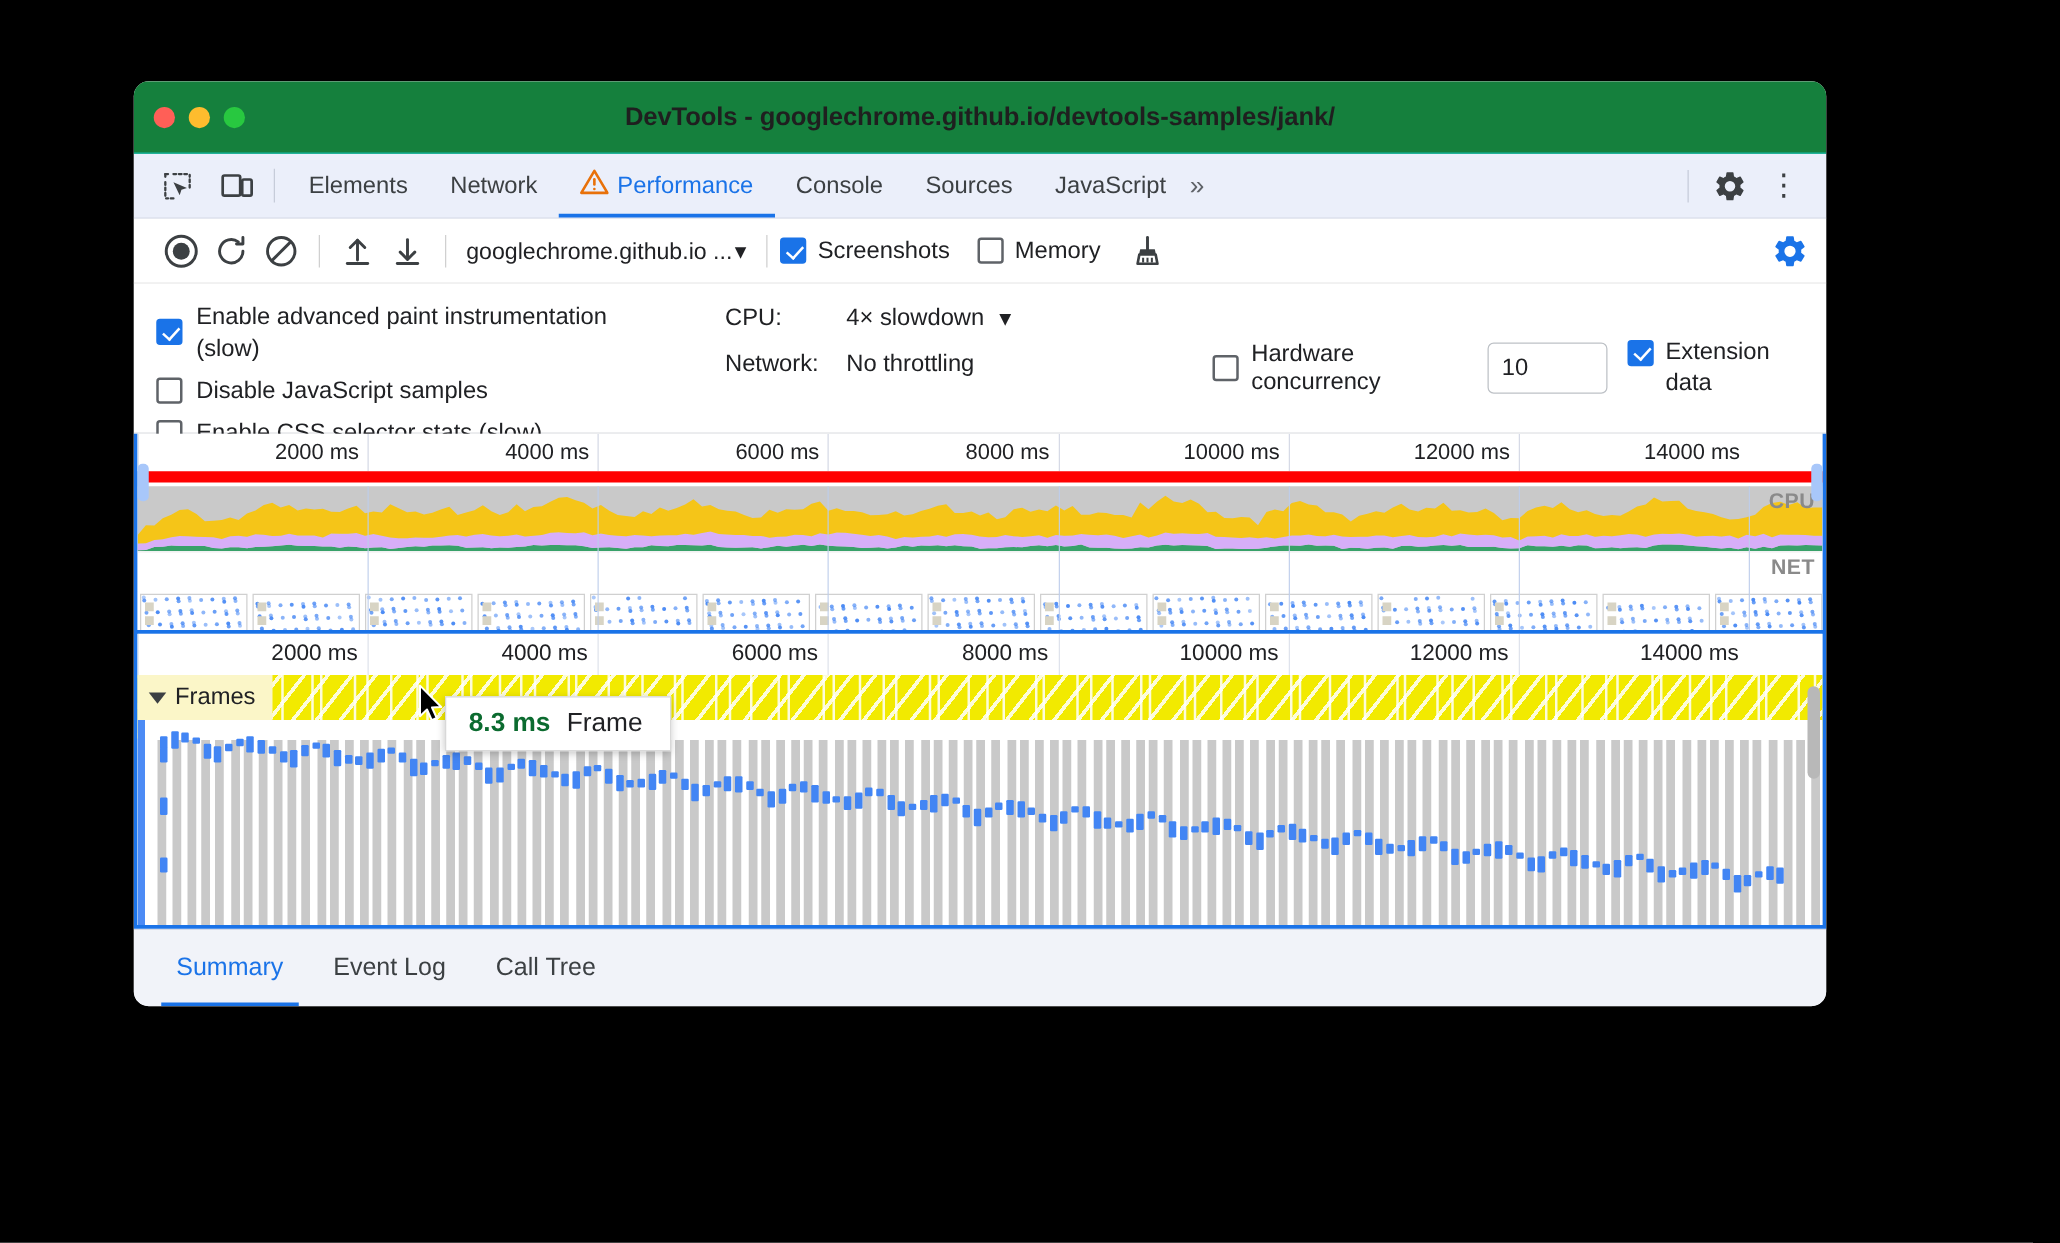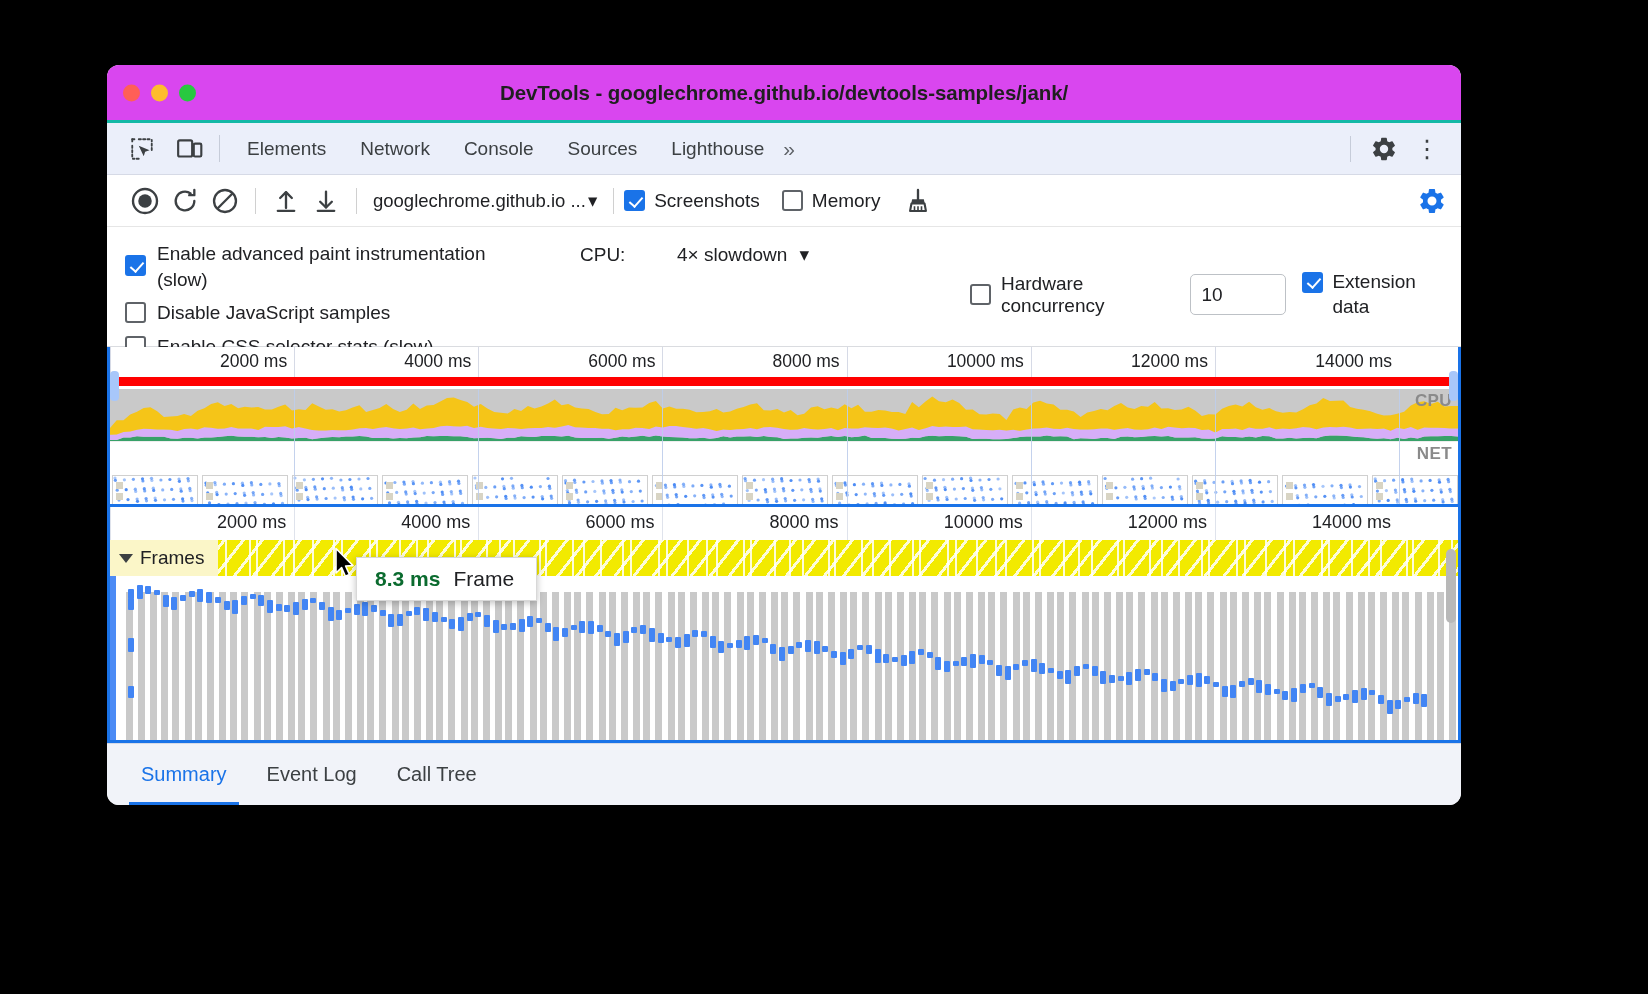--- a/index.html
+++ b/index.html
@@ -20,22 +20,22 @@
     border-radius: 12px;
     overflow: hidden;
     box-shadow: 0 10px 40px rgba(0,0,0,.5);
     display: flex; flex-direction: column;
   }
 
   
   .titlebar {
     position: relative;
     height: 58px; flex: 0 0 58px;
-    background: #d946ef;
-    border-bottom: 3px solid #14b8a6;
+    background: #15803d;
+    border-bottom: 1px solid #14b8a6;
     display: flex; align-items: center;
   }
   .traffic { position: absolute; left: 16px; top: 50%; transform: translateY(-50%); display: flex; gap: 11px; }
   .dot { width: 17px; height: 17px; border-radius: 50%; }
   .dot.red { background: #ff5f57; }
   .dot.yellow { background: #febc2e; }
   .dot.green { background: #28c840; }
   .win-title {
     width: 100%; text-align: center;
     font-size: 20.5px; font-weight: bold; color: #1f1f1f;
@@ -285,28 +285,38 @@
         </div>
       </div>
       <div class="vsep"></div>
       <div class="tabs">
         <div class="tab">
           <span>Elements</span>
         </div>
         <div class="tab">
           <span>Network</span>
         </div>
+        <div class="tab active">
+          <span class="warn-tri">
+            <svg width="23" height="21" viewBox="0 0 22 20">
+              <path d="M11 1.6L21 18.4H1z" fill="none" stroke="#e8710a" stroke-width="2" stroke-linejoin="round"></path>
+              <rect x="10" y="7" width="2" height="6" rx="1" fill="#e8710a"></rect>
+              <rect x="10" y="14.4" width="2" height="2" rx="1" fill="#e8710a"></rect>
+            </svg>
+          </span>
+          <span>Performance</span>
+        </div>
         <div class="tab">
           <span>Console</span>
         </div>
         <div class="tab">
           <span>Sources</span>
         </div>
         <div class="tab">
-          <span>Lighthouse</span>
+          <span>JavaScript</span>
         </div>
         <div class="chev-more">»</div>
       </div>
       <div class="tabstrip-right">
         <div class="vsep2"></div>
         <div class="tool-btn">
           <svg width="28" height="28" viewBox="0 0 24 24">
             <path fill="#3c4043" d="M19.14 12.94a7.6 7.6 0 000-1.88l2.03-1.58a.5.5 0 00.12-.62l-1.92-3.32a.5.5 0 00-.6-.22l-2.39.96a7 7 0 00-1.62-.94l-.36-2.54a.5.5 0 00-.5-.42h-3.84a.5.5 0 00-.5.42l-.36 2.54c-.58.24-1.12.56-1.62.94l-2.39-.96a.5.5 0 00-.6.22L2.67 8.86a.5.5 0 00.12.62l2.03 1.58a7.6 7.6 0 000 1.88l-2.03 1.58a.5.5 0 00-.12.62l1.92 3.32c.12.22.38.3.6.22l2.39-.96c.5.38 1.04.7 1.62.94l.36 2.54c.04.24.25.42.5.42h3.84c.25 0 .46-.18.5-.42l.36-2.54c.58-.24 1.12-.56 1.62-.94l2.39.96c.22.08.48 0 .6-.22l1.92-3.32a.5.5 0 00-.12-.62l-2.03-1.58zM12 15.6A3.6 3.6 0 1112 8.4a3.6 3.6 0 010 7.2z"></path>
           </svg>
         </div>
@@ -393,20 +403,24 @@
         </div>
       </div>
 
       <div class="col-mid">
         <div class="kv">
           <span class="k">CPU:</span>
           <span class="cpu-select">
             <span>4× slowdown</span>
             <span>▾</span>
           </span>
+        </div>
+        <div class="kv">
+          <span class="k">Network:</span>
+          <span>No throttling</span>
         </div>
       </div>
 
       <div class="col-right">
         <div class="hw-row">
           <span class="cb"></span>
           <span class="cb-label">Hardware concurrency</span>
           <input class="num-input" type="text" value="10" style="">
         </div>
         <div class="ext-row">

